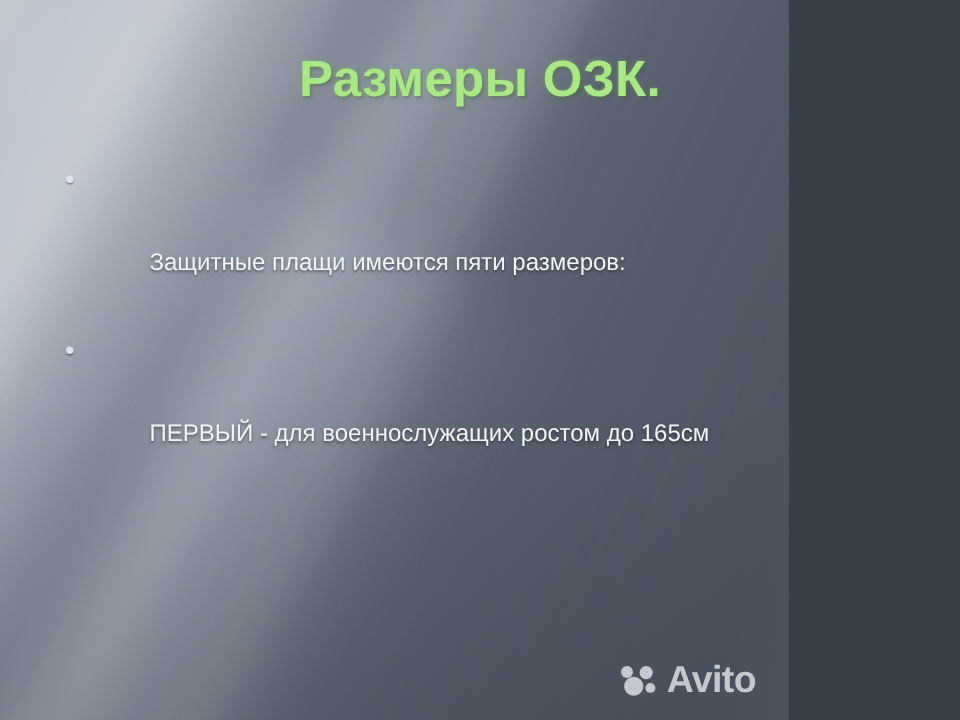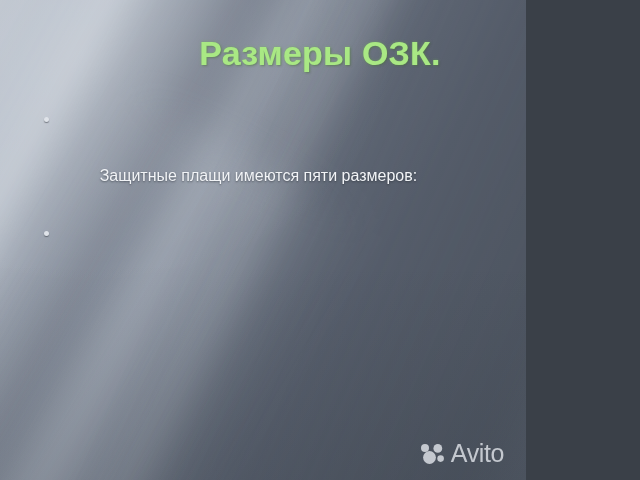--- a/index.html
+++ b/index.html
@@ -169,21 +169,21 @@
     display: flex;
     align-items: center;
     gap: 5px;
     opacity: 0.92;
   }
   .watermark .logo-dots {
     display: block;
   }
   .watermark .wm-text {
     font-size: 25px;
-    font-weight: normal;
+    font-weight: bold;
     color: #cfd3d9;
     letter-spacing: -0.4px;
     line-height: 1;
   }
 </style>
 </head>
 <body>
 
 <div class="slide">
 
@@ -197,20 +197,21 @@
 
   <div class="title">Размеры ОЗК.</div>
 
   <ul class="body-list">
     <li class="bullet-row">
       <span class="marker"></span>
       <span class="bullet-text">Защитные плащи имеются пяти размеров:</span>
     </li>
     <li class="bullet-row">
       <span class="marker"></span>
+      <span class="bullet-text">ПЕРВЫЙ - для военнослужащих ростом до 165см</span>
     </li>
     <li class="bullet-row">
       
       
     </li>
 
   </ul>
 
   <div class="watermark">
     <svg class="logo-dots" width="26" height="22" viewBox="0 0 26 22">

